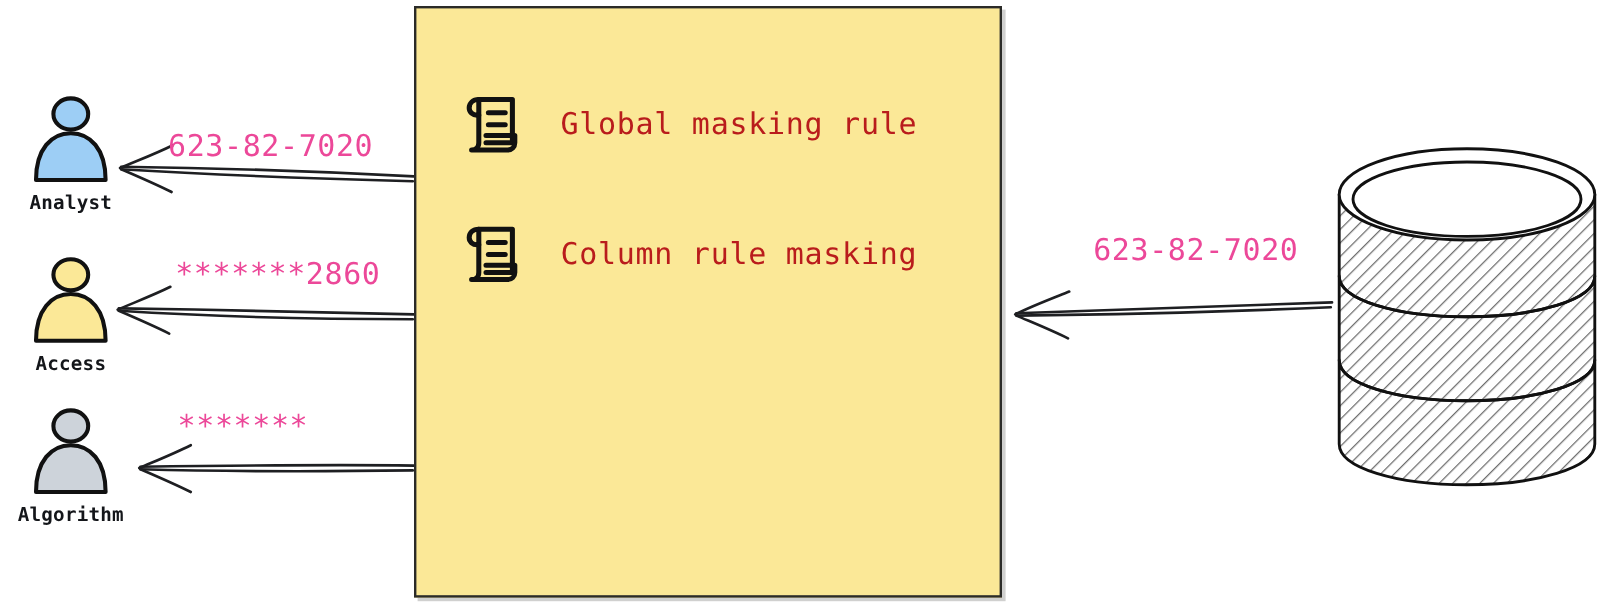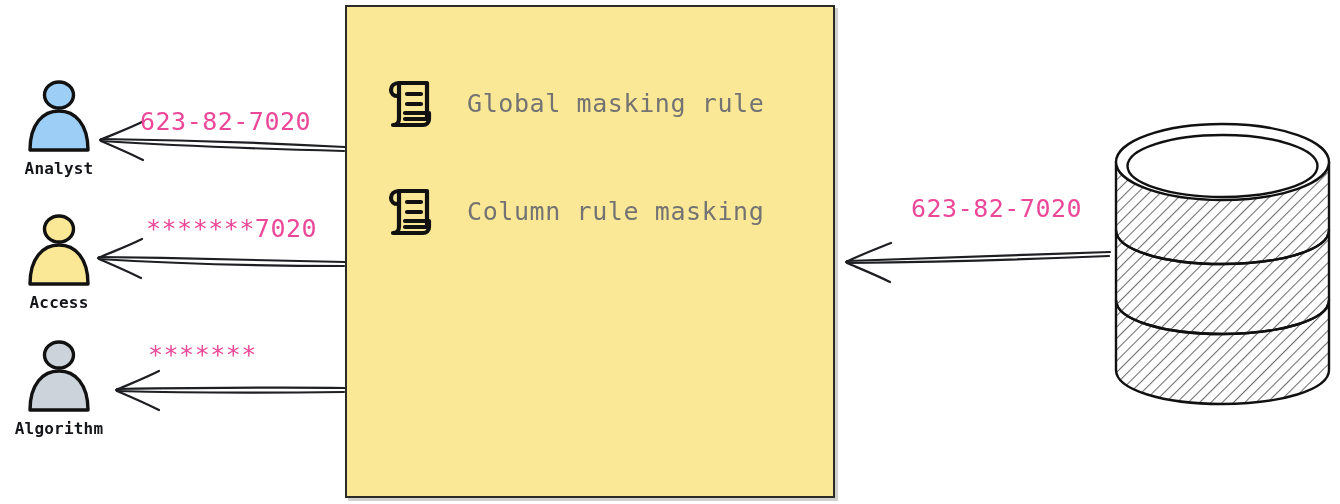--- a/index.html
+++ b/index.html
@@ -93,21 +93,21 @@
     width: 56px;
     height: 56px;
     flex: 0 0 56px;
     display: block;
   }
   .policy-label {
     margin-left: 28px;
     font-family: "DejaVu Sans Mono", "Liberation Mono", monospace;
     font-size: 25px;
     font-weight: 500;
-    color: #737373;
+    color: #b91c1c;
     letter-spacing: 0.6px;
     white-space: nowrap;
   }
 
   
   #database {
     position: absolute;
     left: 1110px;
     top: 118px;
     width: 225px;
@@ -168,21 +168,21 @@
 
 <div class="actor" id="actor-developer">
   <svg class="actor-icon" viewBox="0 0 78 80">
     <ellipse cx="39" cy="17" rx="14.5" ry="13" fill="#CDD3DA" stroke="#111" stroke-width="3.4"></ellipse>
     <path d="M10,72 C10,46 23,33 39,33 C55,33 68,46 68,72 Z" fill="#CDD3DA" stroke="#111" stroke-width="3.4" stroke-linejoin="round"></path>
   </svg>
   <div class="actor-label">Algorithm</div>
 </div>
 
 <div class="flow-label" id="flow-label-analyst">623-82-7020</div>
-<div class="flow-label" id="flow-label-support">*******7020</div>
+<div class="flow-label" id="flow-label-support">*******2860</div>
 <div class="flow-label" id="flow-label-developer">*******</div>
 <div class="flow-label" id="flow-label-source">623-82-7020</div>
 
 <div id="policy-panel">
   <div id="policy-list">
 
     <div class="policy-row">
       <svg class="policy-icon" viewBox="0 0 56 56">
         <g fill="none" stroke="#111" stroke-width="4.2" stroke-linejoin="round" stroke-linecap="round">
           <path d="M16,8 H44 V44 H22"></path>

